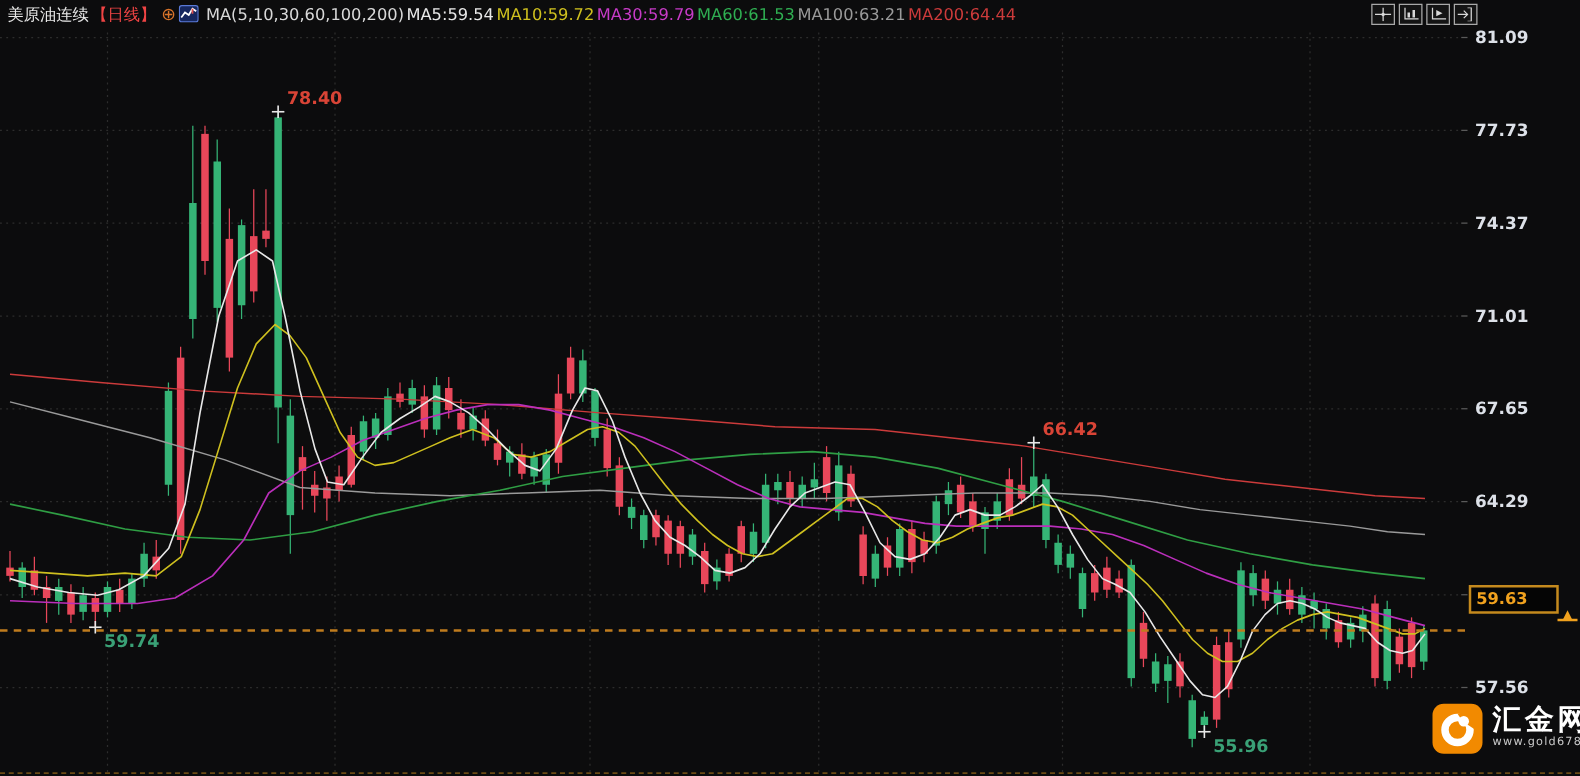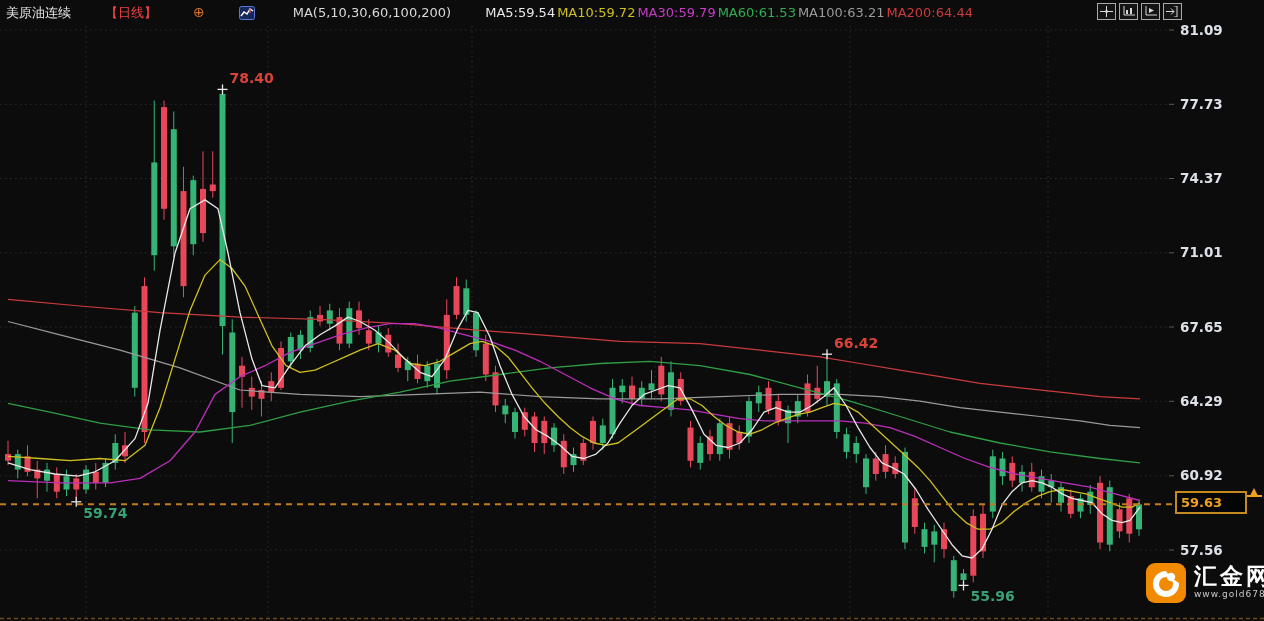--- a/index.html
+++ b/index.html
@@ -1,20 +1,20 @@
 <!DOCTYPE html>
 <html><head>
 <meta charset="utf-8">
 <style>
   html,body{margin:0;padding:0;background:#0c0c0d;}
   body{width:1264px;height:621px;position:relative;overflow:hidden;
        font-family:"DejaVu Sans","Liberation Sans",sans-serif;}
   
-  .hdr{position:absolute;top:4px;left:6px;display:flex;align-items:center;
-       font-size:13px;line-height:17px;white-space:nowrap;z-index:5;gap:32px;}
+  .hdr{position:absolute;top:4px;left:6px;display:flex;align-items:flex-start;
+       font-size:13px;line-height:17px;white-space:nowrap;z-index:5;}
   .hdr span{margin-right:2px;}
   .t-title{color:#e9e9e9;}
   .t-period{color:#ef4444;}
   .t-oplus{color:#d8742a;font-size:14px;margin:0 4px 0 2px;}
   .mini-icon{width:16px;height:14px;margin:0 6px 0 0;display:inline-block;}
   .ma-config{color:#d9d9d9;margin-right:10px;}
   .ma-val{margin-right:12px;margin-top:27px;}
   
   .toolbar{position:absolute;top:3px;left:1097px;display:flex;gap:3px;z-index:5;}
   .tool{width:17px;height:15px;border:1px solid #a9a9a9;background:#141414;
@@ -372,21 +372,21 @@
   <div class="tool">
     <svg width="13" height="11" viewBox="0 0 13 11">
       <polyline points="8,0 11,0 11,11 8,11" fill="none" stroke="#d8d8d8"></polyline>
       <line x1="0" y1="5.5" x2="8" y2="5.5" stroke="#d8d8d8"></line>
       <polyline points="5,2.5 8,5.5 5,8.5" fill="none" stroke="#d8d8d8"></polyline>
     </svg>
   </div>
 </div>
 
 <div class="price-arrow" style="top: 487px;">▲<span class="bar"></span></div>
-<div class="price-tag" style="top: 491px;">59.63</div>
+<div class="price-tag" style="top: 468px;">59.63</div>
 
 <div class="logo">
   <div class="logo-badge">
     <svg width="40" height="40" viewBox="0 0 40 40" style="position:absolute;left:0;top:0;">
       <circle cx="20" cy="21" r="10" fill="none" stroke="#ffffff" stroke-width="6"></circle>
       <path d="M20 8 L36 8 L36 22 L24 14 Z" fill="#f28a00"></path>
       <circle cx="25" cy="14" r="4.2" fill="#ffffff"></circle>
     </svg>
   </div>
   <div class="logo-text">

